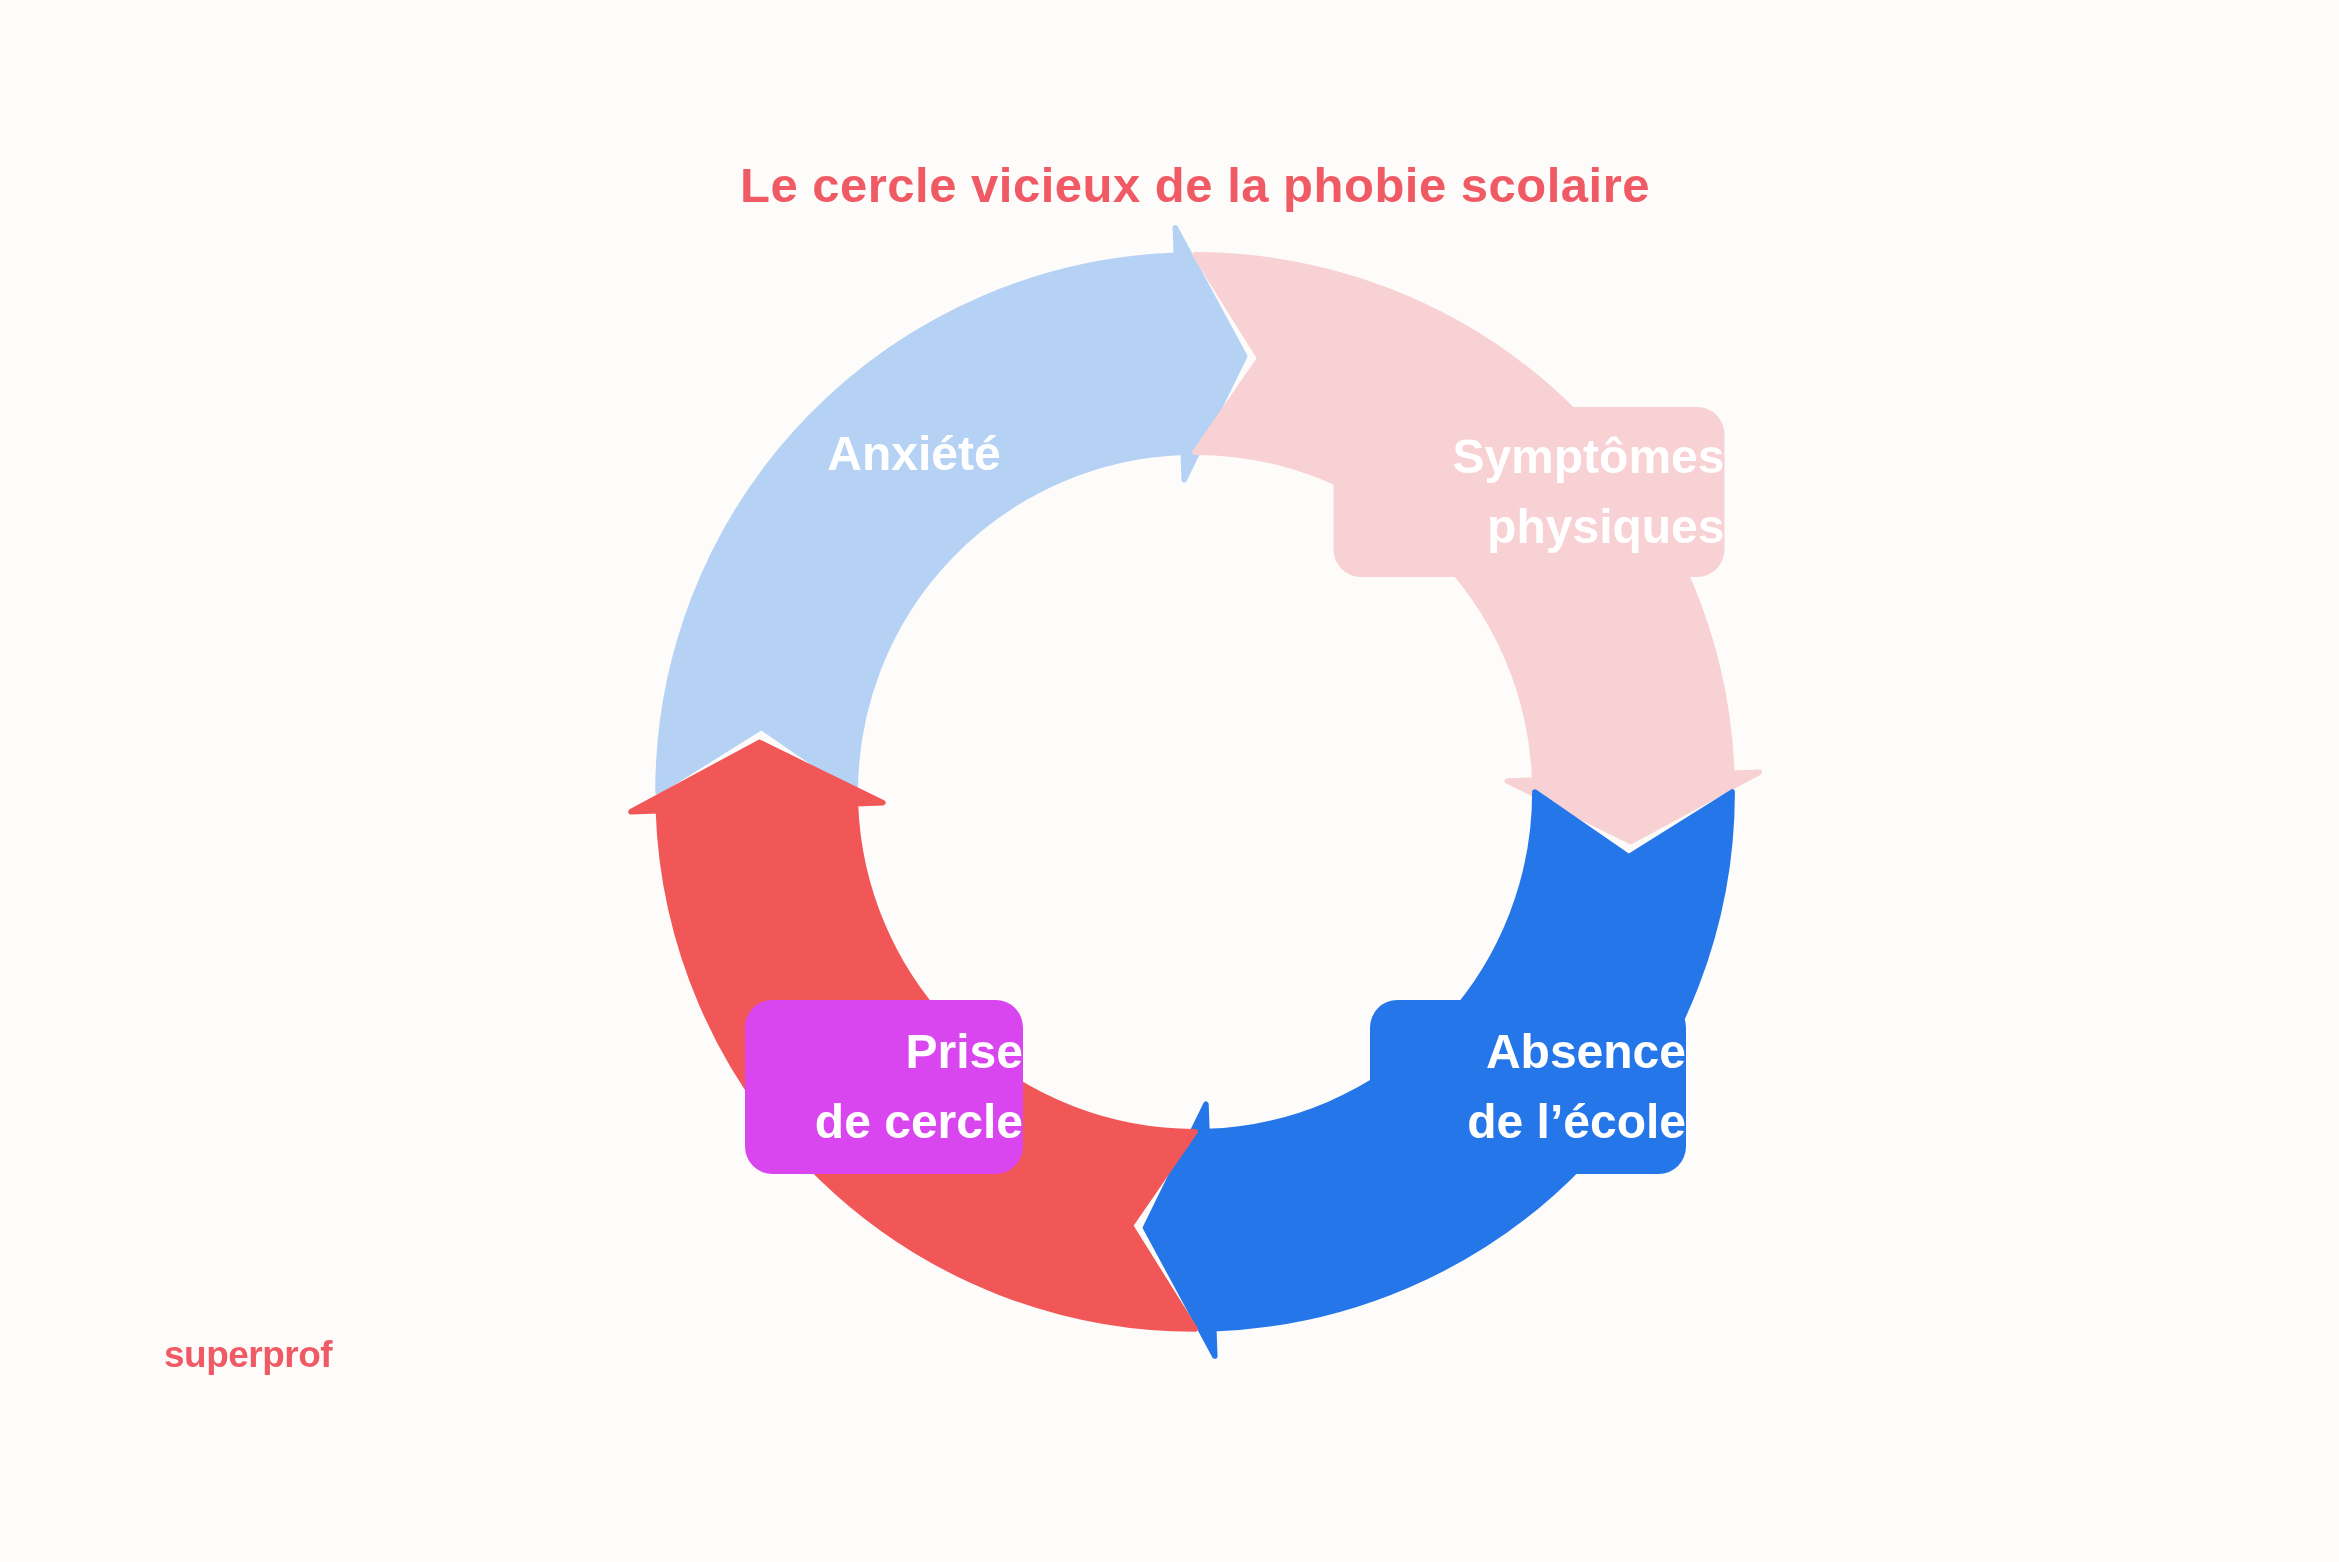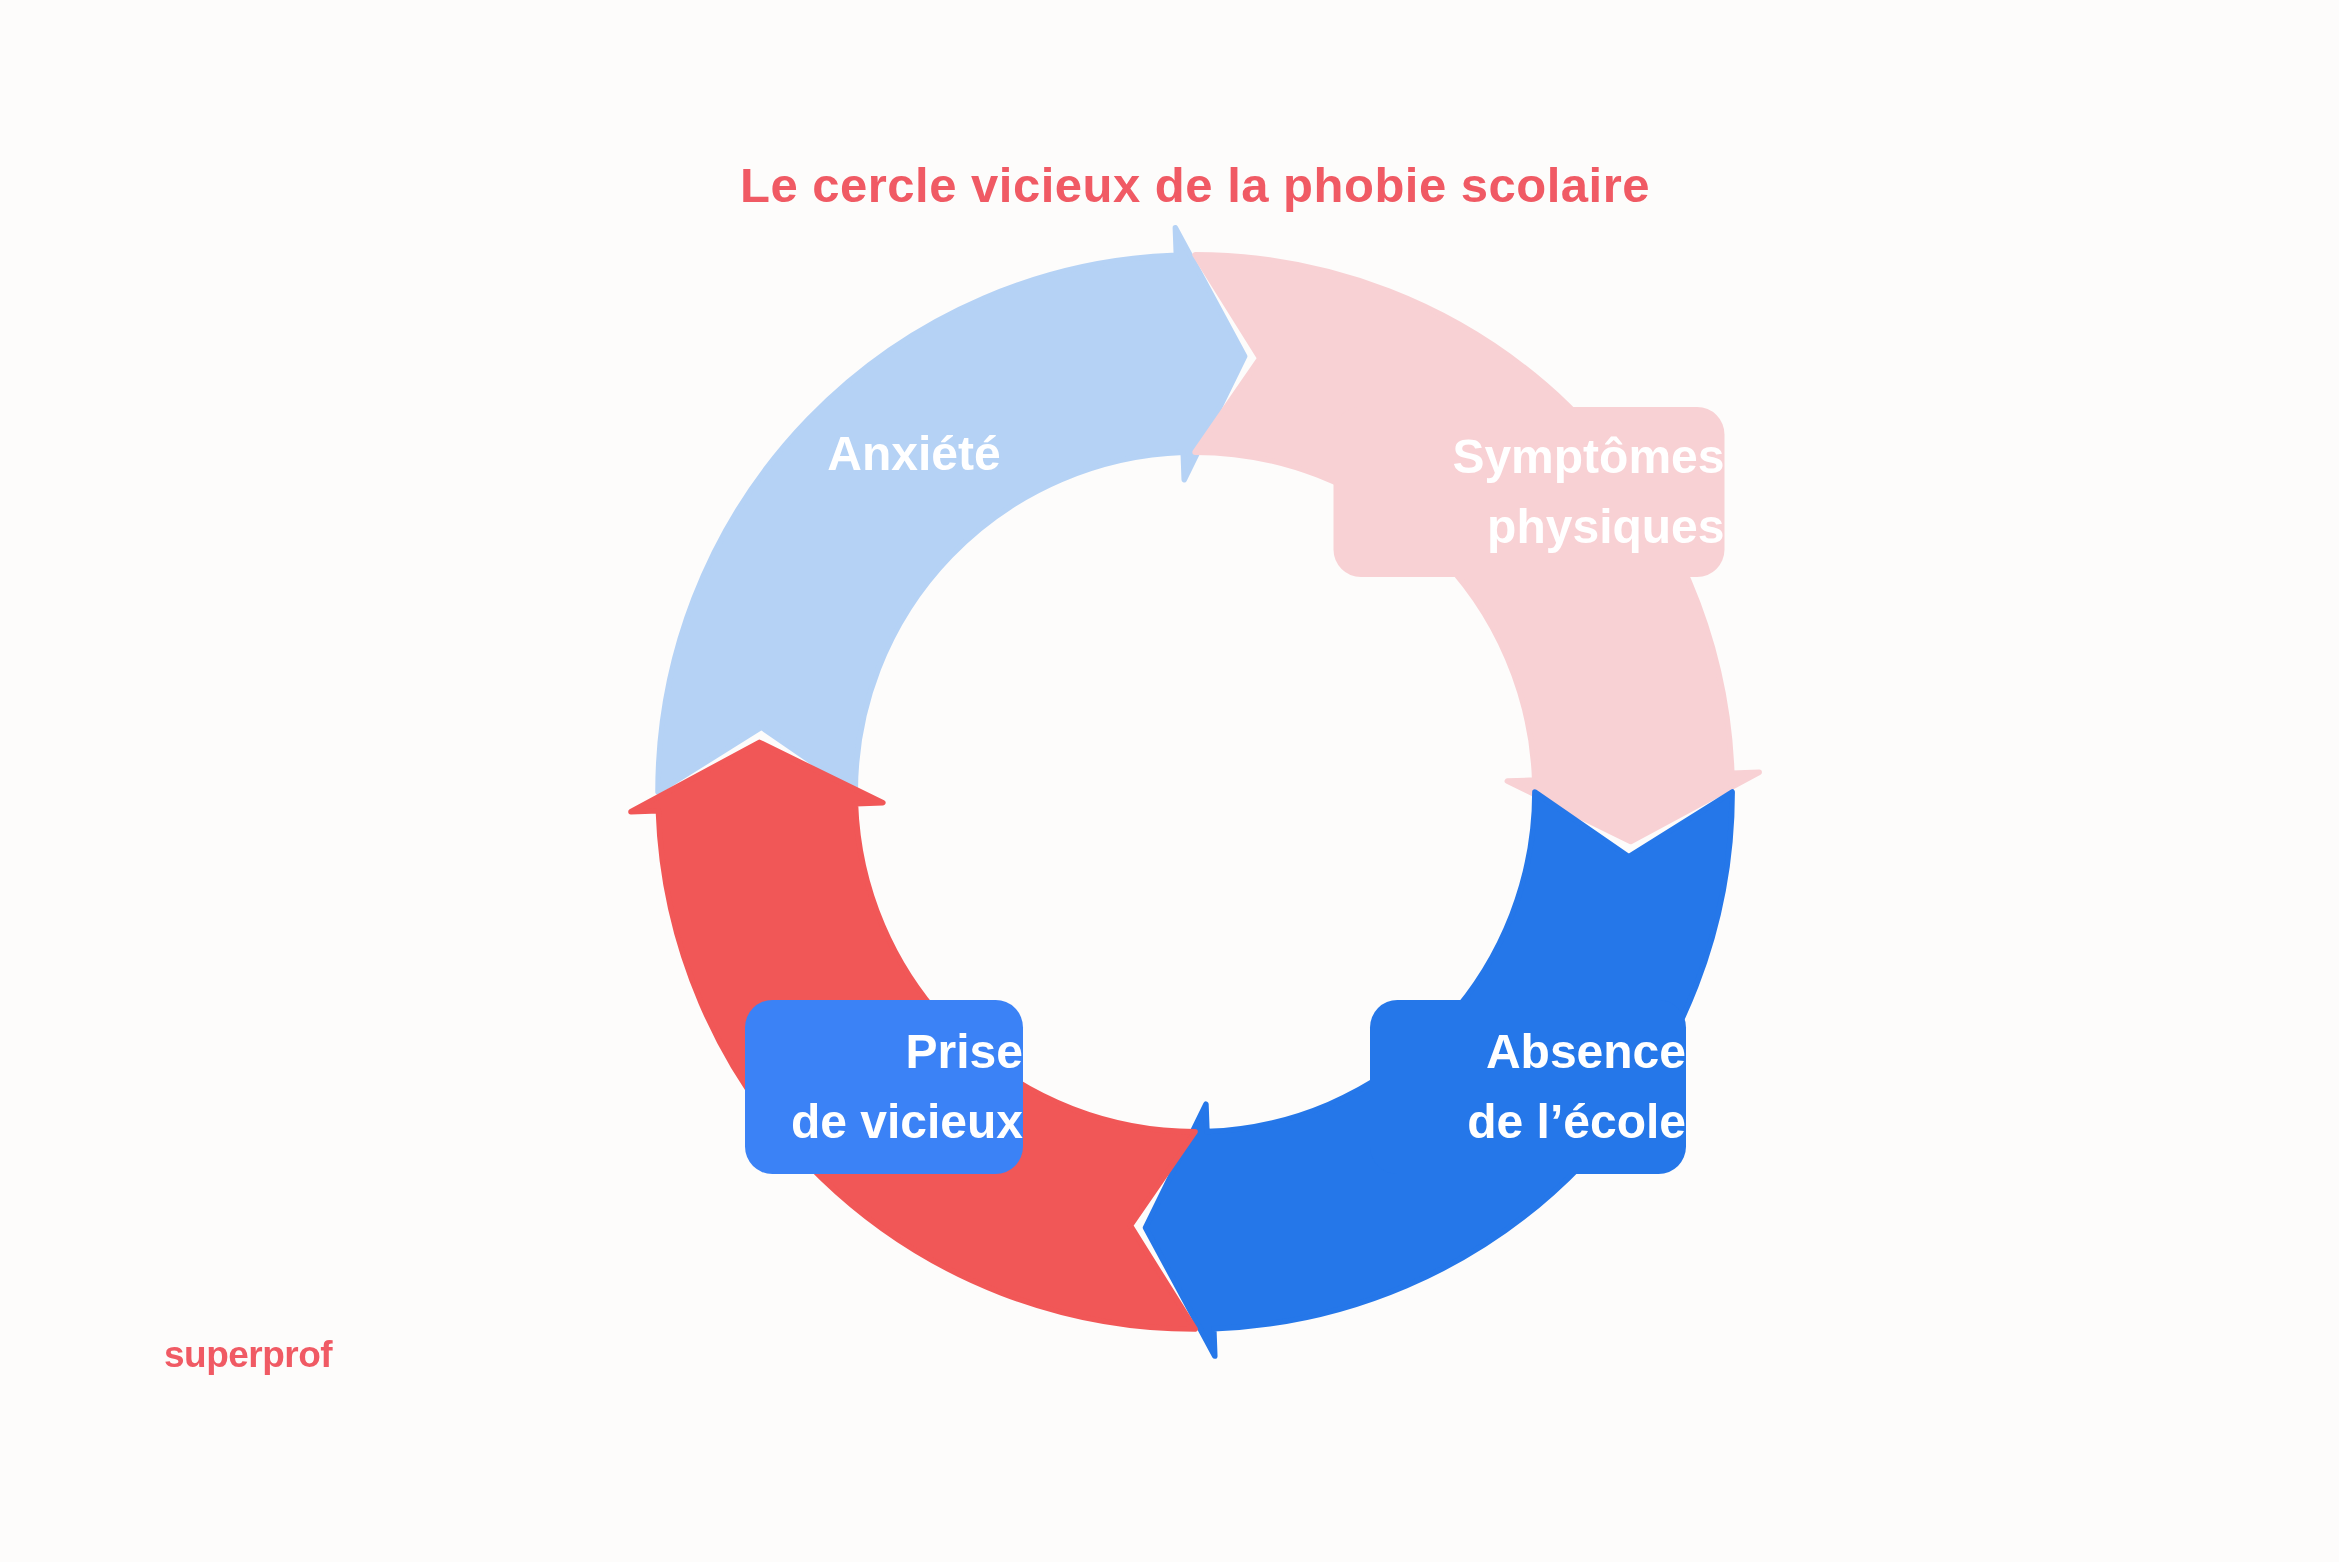--- a/index.html
+++ b/index.html
@@ -76,21 +76,21 @@
   <div class="label badge lbl-symptomes" style="background-color: rgb(248, 209, 212); color: rgb(255, 255, 255);">
     <span>Symptômes</span>
     <span>physiques</span>
   </div>
 
   <div class="label badge lbl-absence" style="background-color: rgb(37, 119, 233); color: rgb(255, 255, 255);">
     <span>Absence</span>
     <span>de l’école</span>
   </div>
 
-  <div class="label badge lbl-retard" style="background-color: #3b82f6; color: rgb(255, 255, 255);">
+  <div class="label badge lbl-retard" style="background-color: #d946ef; color: rgb(255, 255, 255);">
     <span>Prise</span>
-    <span>de vicieux</span>
+    <span>de cercle</span>
   </div>
 
   <div class="brand" style="color: rgb(240, 90, 100);">superprof</div>
 
 </div>
 
 
 </body></html>

